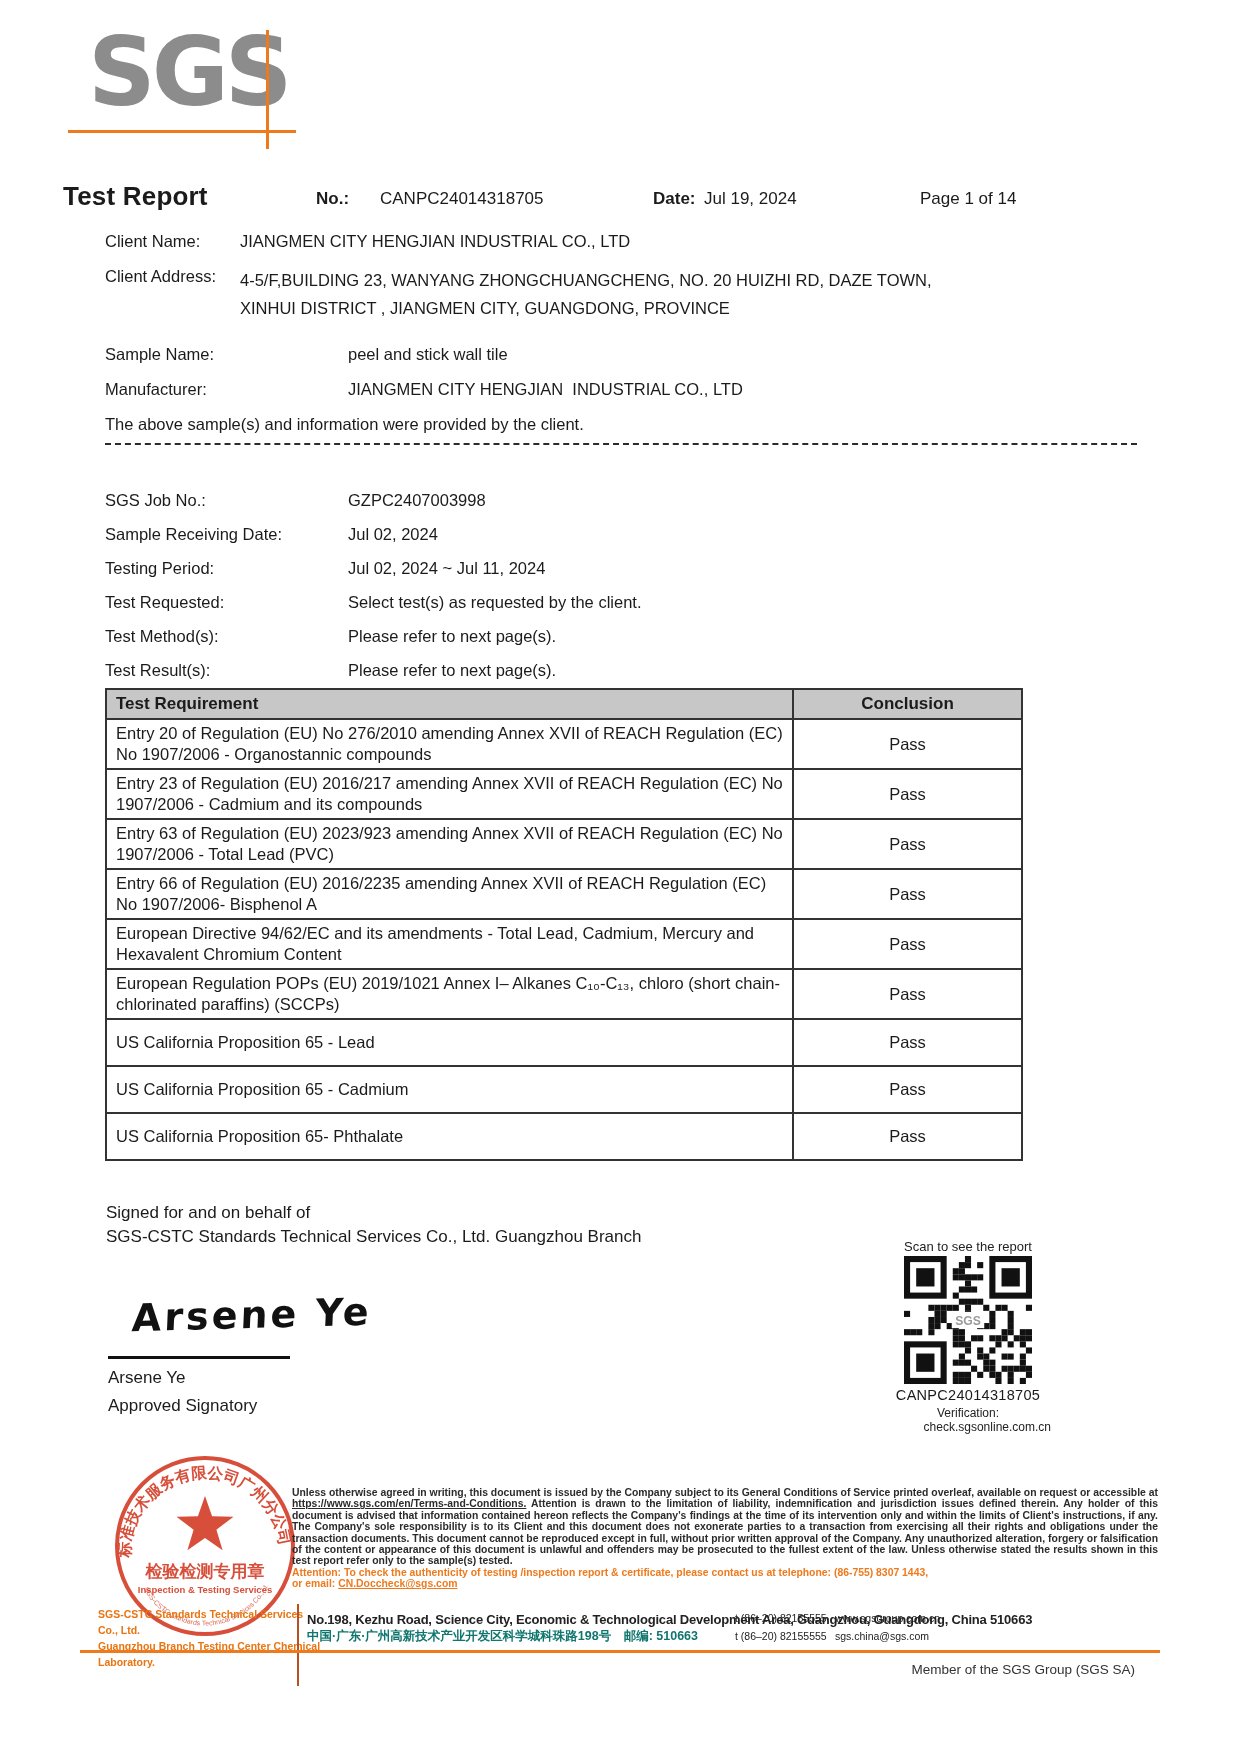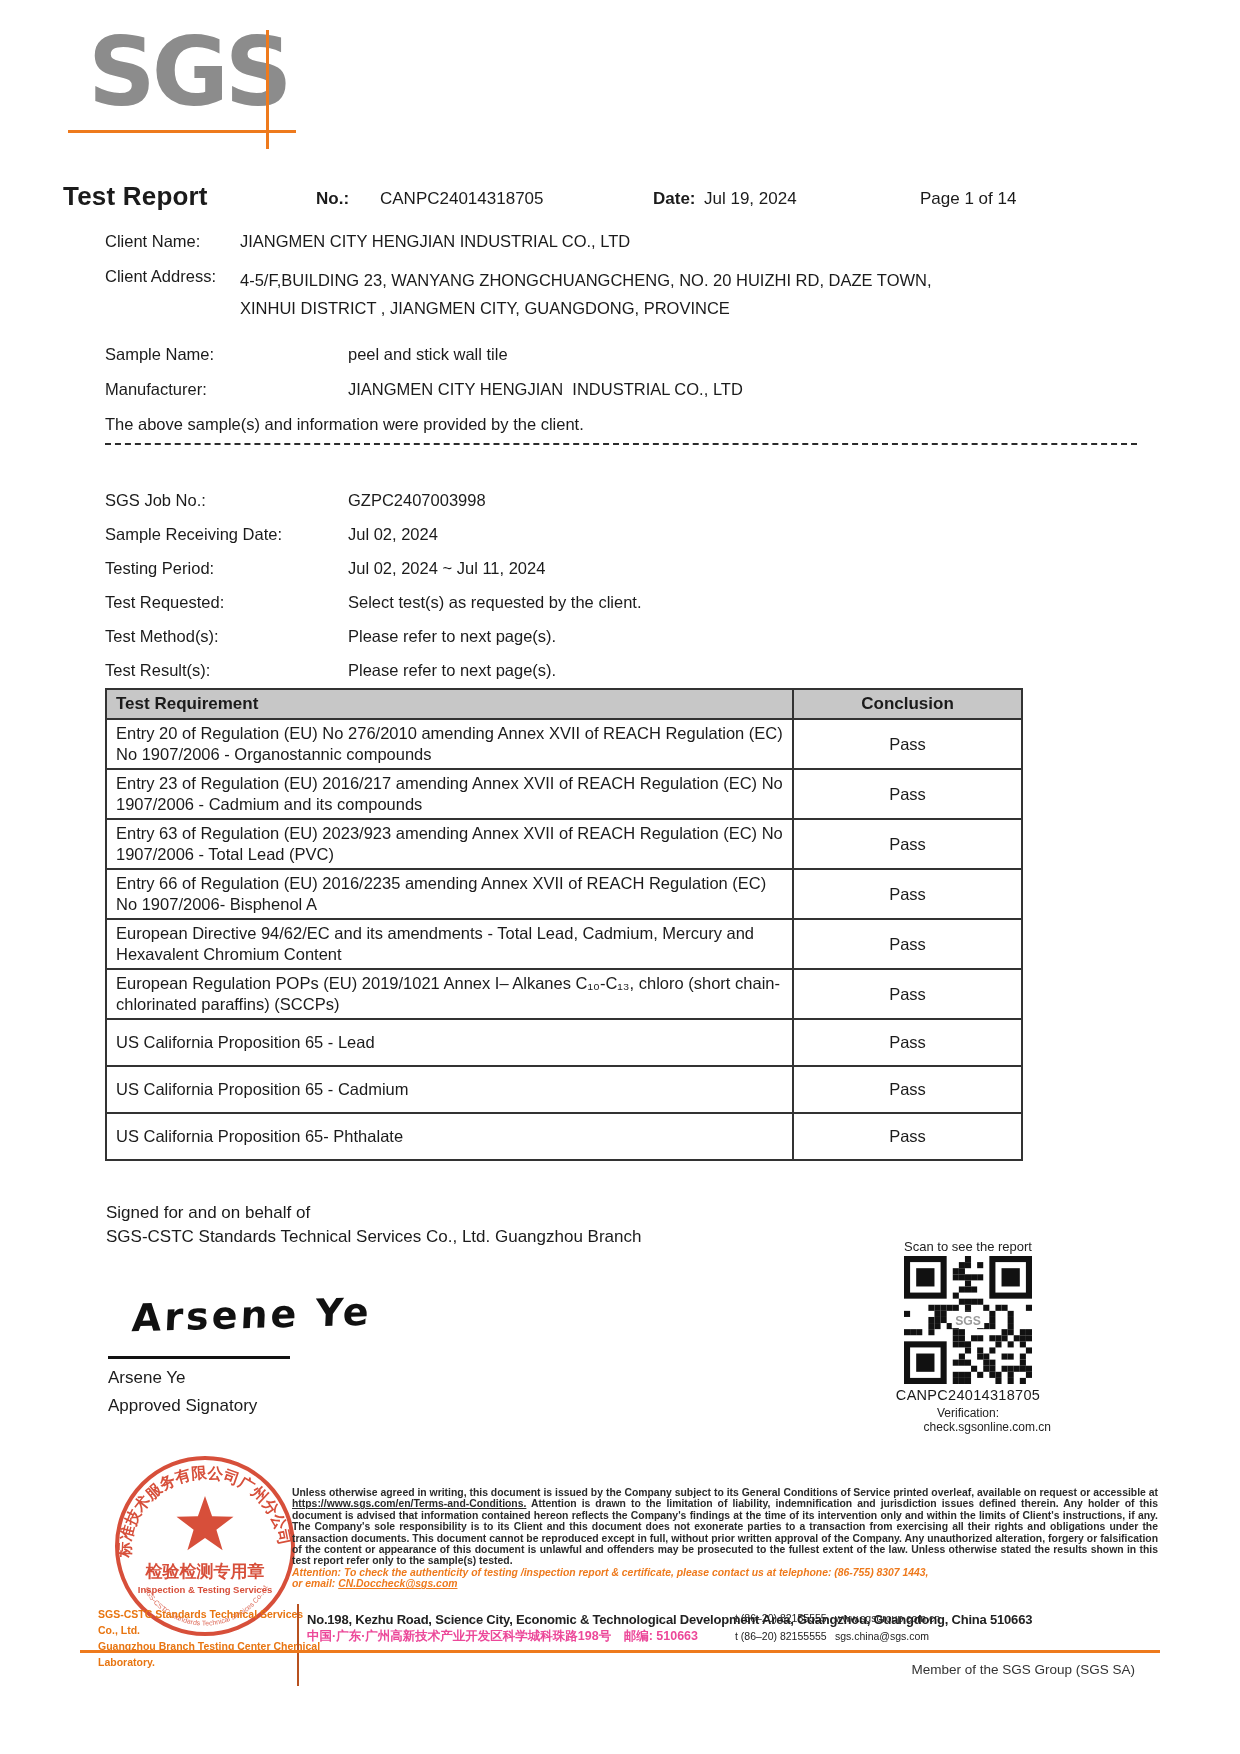--- a/index.html
+++ b/index.html
@@ -68,25 +68,25 @@
   .qr-verif1{left:900px;top:1406px;width:136px;text-align:center;font-size:12px;color:#222;}
   .qr-verif2{left:885px;top:1420px;width:166px;text-align:right;font-size:12px;color:#222;}
 
   
   .stamp-box{left:110px;top:1448px;width:190px;height:200px;opacity:.93;}
   .company-orange{left:98px;top:1606px;width:226px;font-size:10.5px;line-height:16px;
                   font-weight:bold;color:#e87511;}
   .legal{left:292px;top:1487px;width:866px;font-size:10.4px;line-height:11.4px;
          text-align:justify;font-weight:bold;color:#2b2b2b;}
   .legal .lnk{text-decoration:underline;}
-  .attention{color:#ee7a1d;font-style:italic;}
+  .attention{color:#ee7a1d;}
   .attention .lnk{color:#ee7a1d;}
   .addr-divider{left:297px;top:1604px;width:2px;height:82px;background:#b8511f;}
   .addr-en{left:307px;top:1612px;font-size:13px;font-weight:bold;color:#222;letter-spacing:-.2px;}
-  .addr-cn{left:307px;top:1628px;font-size:12.5px;font-weight:bold;color:#ec4899;}
+  .addr-cn{left:307px;top:1628px;font-size:12.5px;font-weight:bold;color:#0f766e;}
   .phone1{left:735px;top:1612px;font-size:10.5px;color:#222;}
   .phone2{left:735px;top:1630px;font-size:10.5px;color:#222;}
   .web{left:835px;top:1612px;font-size:10.5px;color:#222;}
   .email{left:835px;top:1630px;font-size:10.5px;color:#222;}
   .footer-rule{left:80px;top:1650px;width:1080px;height:3px;background:#ee7a1d;}
   .member{left:80px;top:1662px;width:1055px;text-align:right;font-size:13.5px;color:#333;}
 </style>
 </head>
 <body>
 

